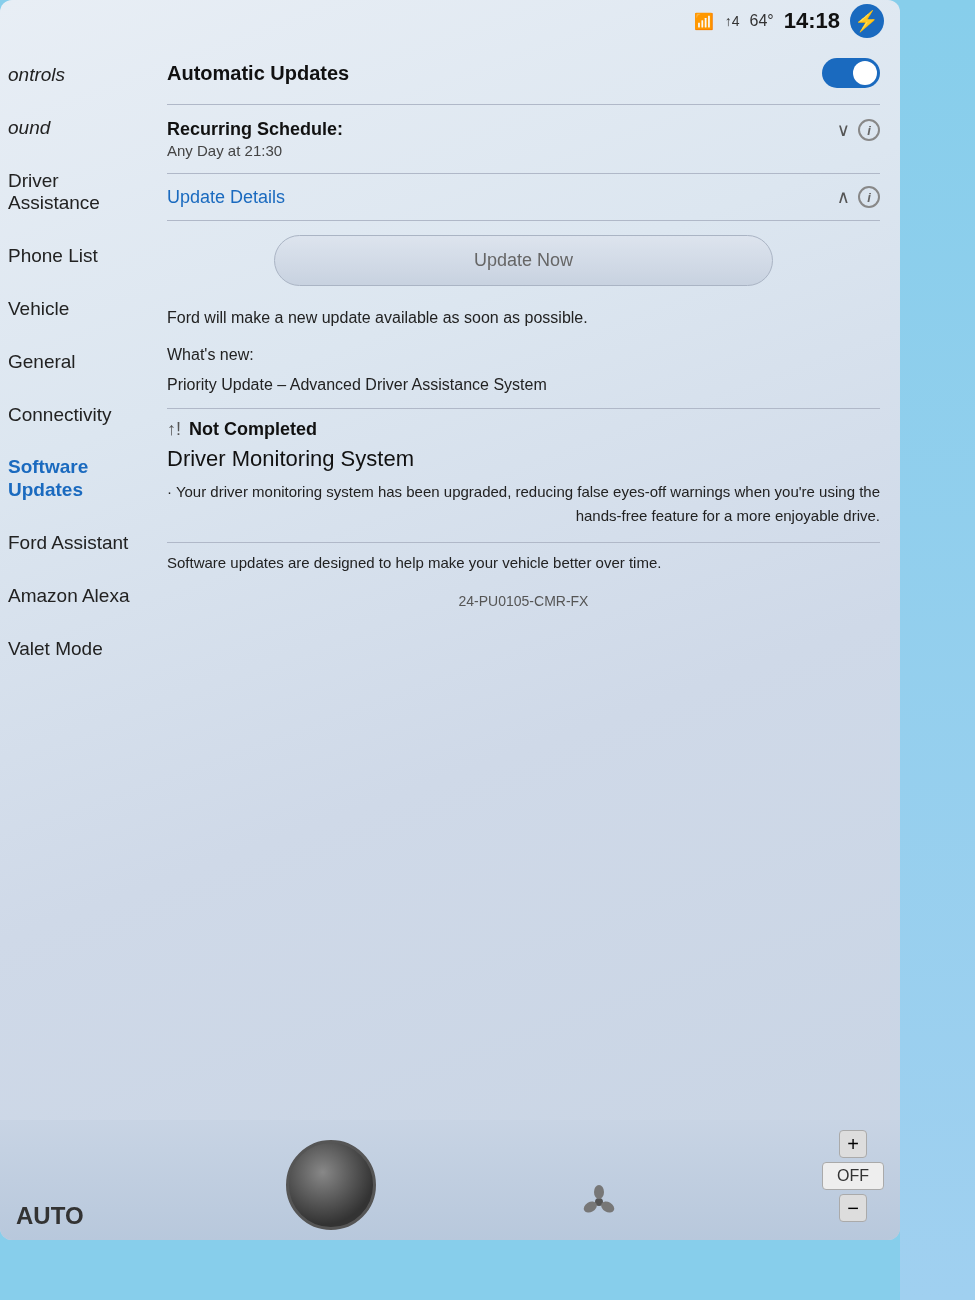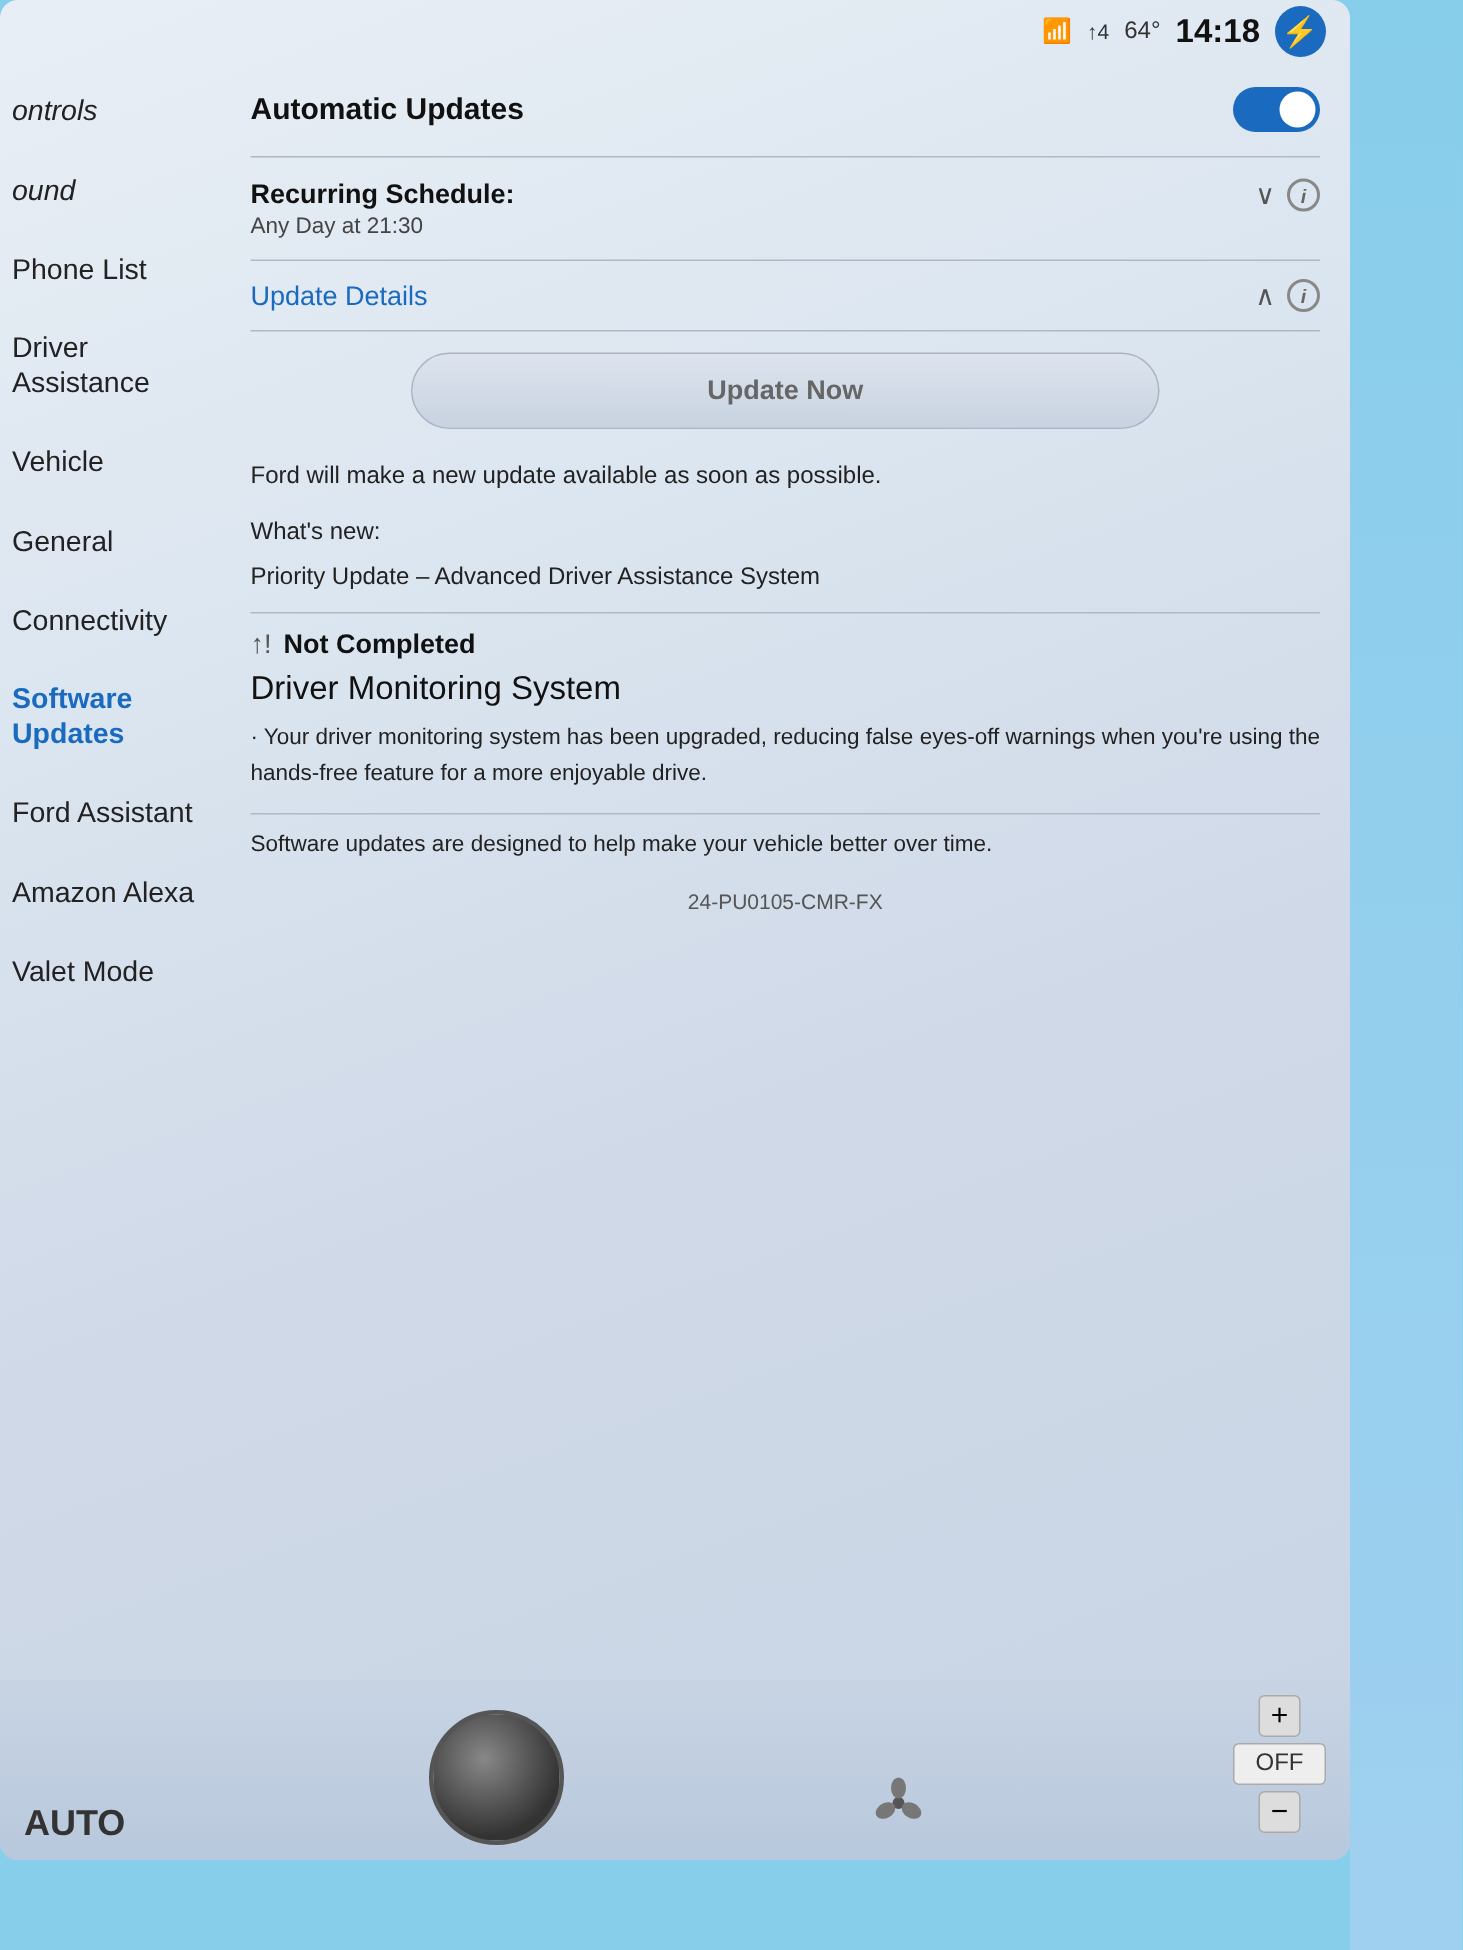--- a/index.html
+++ b/index.html
@@ -232,21 +232,20 @@
       width: 70%;
       margin: 10px auto;
       padding: 14px 0;
       background: linear-gradient(to bottom, #dde4ee, #c8d2e0);
       border: 1px solid #aab4c4;
       border-radius: 30px;
       font-size: 18px;
       color: #666;
       text-align: center;
       cursor: pointer;
-      font-weight: bold;
     }
 
     .update-description {
       font-size: 16px;
       color: #222;
       line-height: 1.5;
       padding: 10px 0;
     }
 
     .whats-new {
@@ -284,20 +283,21 @@
       font-weight: normal;
       color: #111;
       padding: 2px 0 8px;
     }
 
     .driver-monitoring-desc {
       font-size: 15px;
       color: #222;
       line-height: 1.6;
       padding: 0 0 10px;
+      text-align: right;
     }
 
     .software-updates-note {
       font-size: 15px;
       color: #222;
       line-height: 1.6;
       padding: 8px 0 10px;
       border-top: 1px solid #b0b8c8;
       margin-top: 4px;
     }
@@ -397,22 +397,22 @@
     <div class="status-bolt">
       <span>⚡</span>
     </div>
   </div>
 
   <div class="main-layout">
 
     <div class="sidebar">
       <div class="sidebar-item truncated">ontrols</div>
       <div class="sidebar-item truncated">ound</div>
+      <div class="sidebar-item">Driver Assistance</div>
       <div class="sidebar-item">Phone List</div>
-      <div class="sidebar-item">Driver Assistance</div>
       <div class="sidebar-item">Vehicle</div>
       <div class="sidebar-item">General</div>
       <div class="sidebar-item">Connectivity</div>
       <div class="sidebar-item active">Software Updates</div>
       <div class="sidebar-item">Ford Assistant</div>
       <div class="sidebar-item">Amazon Alexa</div>
       <div class="sidebar-item">Valet Mode</div>
     </div>
 
     <div class="content">

